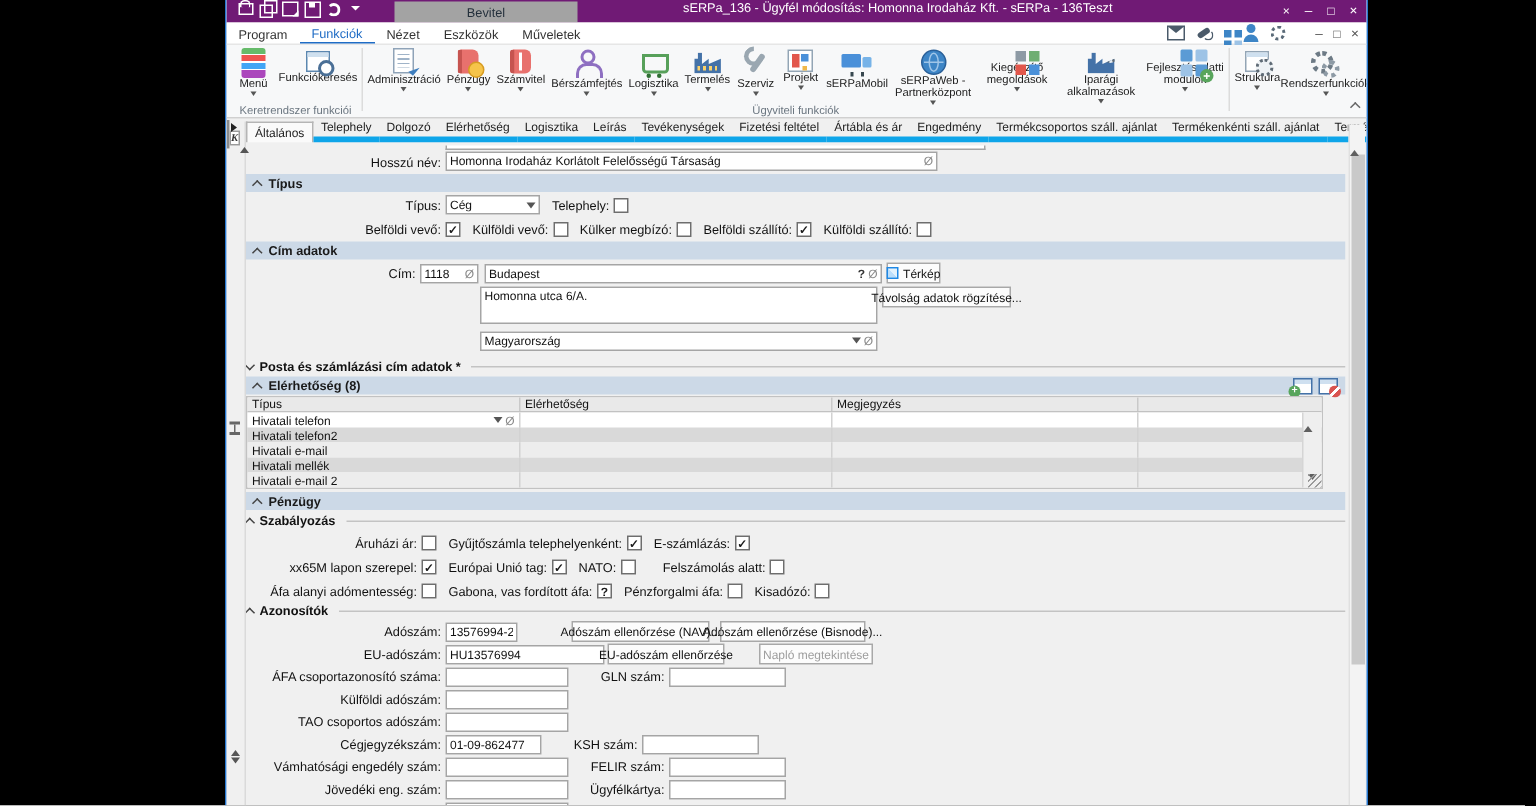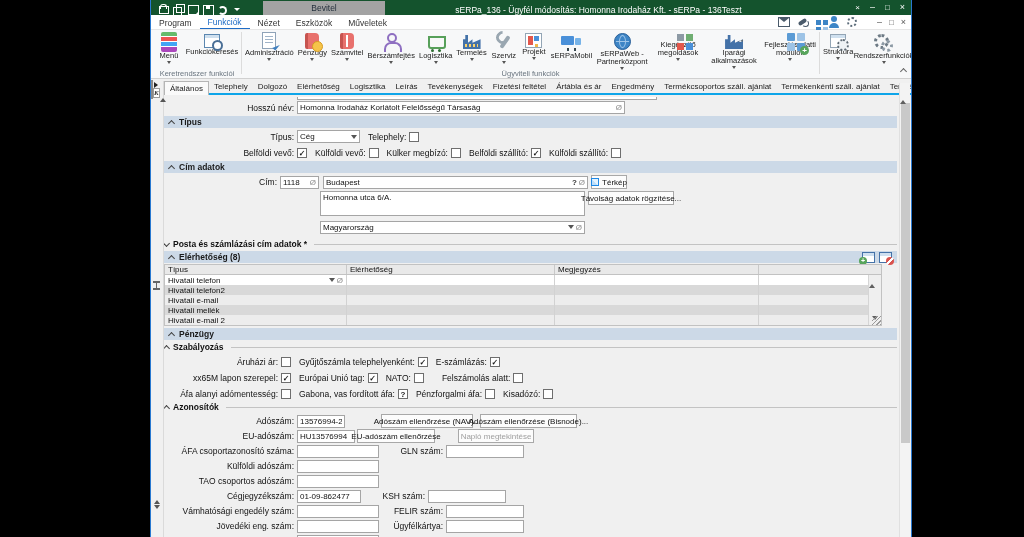--- a/index.html
+++ b/index.html
@@ -1,19 +1,19 @@
 <!DOCTYPE html>
 <html><head>
 <meta charset="utf-8">
 <style>
 *{box-sizing:border-box;margin:0;padding:0;font-family:"Liberation Sans",sans-serif}
 .screen{position:relative;width:1024px;height:537px;background:#000;overflow:hidden}
 .app{position:absolute;left:150px;top:0;width:762px;height:537px;background:#f0f0f0;border-left:1px solid #2878d0;border-right:1px solid #2878d0;overflow:hidden}
 
-.titlebar{height:15px;background:#14532d;position:relative;display:flex;align-items:flex-end;color:#fff}
+.titlebar{height:15px;background:#701a75;position:relative;display:flex;align-items:flex-start;color:#fff}
 .qat{display:flex;gap:4px;align-items:center;padding-left:7px}
 .qa{position:relative;width:11px;height:11px;flex-shrink:0}
 .qa-lock::before{content:"";position:absolute;left:2px;top:0;width:5px;height:4px;border:1px solid #fff;border-bottom:none;border-radius:3px 3px 0 0}
 .qa-lock::after{content:"";position:absolute;left:1px;bottom:1px;width:8px;height:6px;border:1px solid #fff}
 .qa-copy::before{content:"";position:absolute;left:0;top:3px;width:7px;height:7px;border:1px solid #fff}
 .qa-copy::after{content:"";position:absolute;left:3px;top:0;width:7px;height:7px;border:1px solid #fff}
 .qa-win::before{content:"";position:absolute;left:0;top:1px;width:9px;height:8px;border:1px solid #fff}
 .qa-win::after{content:"";position:absolute;right:0;bottom:0;border-left:4px solid transparent;border-bottom:4px solid #fff}
 .qa-save::before{content:"";position:absolute;left:0;top:1px;width:9px;height:9px;border:1px solid #fff}
 .qa-save::after{content:"";position:absolute;left:3px;top:2px;width:4px;height:3px;background:#fff}
@@ -83,21 +83,21 @@
 .i-indus::after{content:"";position:absolute;right:-3px;top:-5px;width:8px;height:8px;border:2px dotted #5f6b76;border-radius:50%;background:#e9eef2}
 .i-modules{width:8px;height:8px;margin:2px 0 0 2px;background:#5b9bd5;border-radius:1px;box-shadow:10px 0 0 #9dc3e6,0 10px 0 #9dc3e6,10px 10px 0 #5b9bd5}
 .i-modules::after{content:"+";position:absolute;left:13px;top:13px;width:9px;height:9px;line-height:9px;text-align:center;background:#58a55c;color:#fff;border-radius:50%;font-size:8px;font-weight:700}
 .i-wingear{width:16px;height:14px;border:1px solid #93a5b5;background:#fff;margin-top:3px}
 .i-wingear::before{content:"";position:absolute;left:0;top:0;right:0;height:3px;background:#cfe0ef}
 .i-wingear::after{content:"";position:absolute;right:-4px;bottom:-4px;width:8px;height:8px;border:2px dotted #5f6b76;border-radius:50%;background:#eef2f5}
 .i-gears::before{content:"";position:absolute;left:1px;top:2px;width:9px;height:9px;border:3px dotted #6d7a85;border-radius:50%}
 .i-gears::after{content:"";position:absolute;right:2px;bottom:0;width:6px;height:6px;border:3px dotted #8d9aa5;border-radius:50%}
 
 .tabstrip{height:16px;display:flex;align-items:flex-end;padding-left:13px;background:#f0f0f0;overflow:hidden}
-.tab{font-size:8px;padding:2px 5px 2px;border-bottom:2px solid #0ea5e9;color:#222;white-space:nowrap}
+.tab{font-size:8px;padding:2px 5px 2px;border-bottom:4px solid #0ea5e9;color:#222;white-space:nowrap}
 .tab.sel{background:#fafafa;border:1px solid #b5b5b5;border-bottom:none}
 
 .cwrap{position:absolute;left:0;right:0;top:95px;bottom:0}
 .leftstrip{position:absolute;left:0;top:-14px;bottom:0;width:13px;background:#f0f0f0;border-right:1px solid #dadada}
 .ls-btn{width:9px;height:9px;border:1px solid #8a8a8a;background:#fff;margin:2px auto 0;position:relative}
 .ls-play::after{content:"";position:absolute;left:2px;top:1px;border-top:3px solid transparent;border-bottom:3px solid transparent;border-left:4px solid #222}
 .ls-k{width:9px;height:11px;margin:3px auto 0;border:1px solid #9a9a9a;background:#fff;text-align:center;line-height:11px;font:italic 700 7px "Liberation Serif",serif;color:#333}
 .ls-up{width:0;height:0;border-left:3px solid transparent;border-right:3px solid transparent;border-bottom:4px solid #555;margin:6px auto 0}
 .ls-split{position:absolute;top:200px;left:2px;width:7px;height:9px;border-top:2px solid #666;border-bottom:2px solid #666}
 .ls-split::after{content:"";position:absolute;left:3px;top:0;width:1px;height:5px;background:#666}
@@ -520,21 +520,21 @@
         <span class="lblA">Adószám:</span>
         <div class="tb" style="width:48px">
               <span class="v">13576994-2-43</span>
             </div>
         <div class="btn" style="width:92px;margin-left:36px">Adószám ellenőrzése (NAV)...</div>
         <div class="btn" style="width:97px;margin-left:7px">Adószám ellenőrzése (Bisnode)...</div>
       </div>
 
       <div class="frow" style="height:14px">
         <span class="lblA">EU-adószám:</span>
-        <div class="tb" style="width:58px">
+        <div class="tb" style="width:106px">
               <span class="v">HU13576994</span>
             </div>
         <div class="btn" style="width:78px;margin-left:2px">EU-adószám ellenőrzése</div>
         <div class="btn disabled" style="width:76px;margin-left:23px">Napló megtekintése</div>
       </div>
 
       <div class="frow" style="height:14px">
         <span class="lblA">ÁFA csoportazonosító száma:</span>
         <div class="tb" style="width:82px">
               <span class="v"></span>

